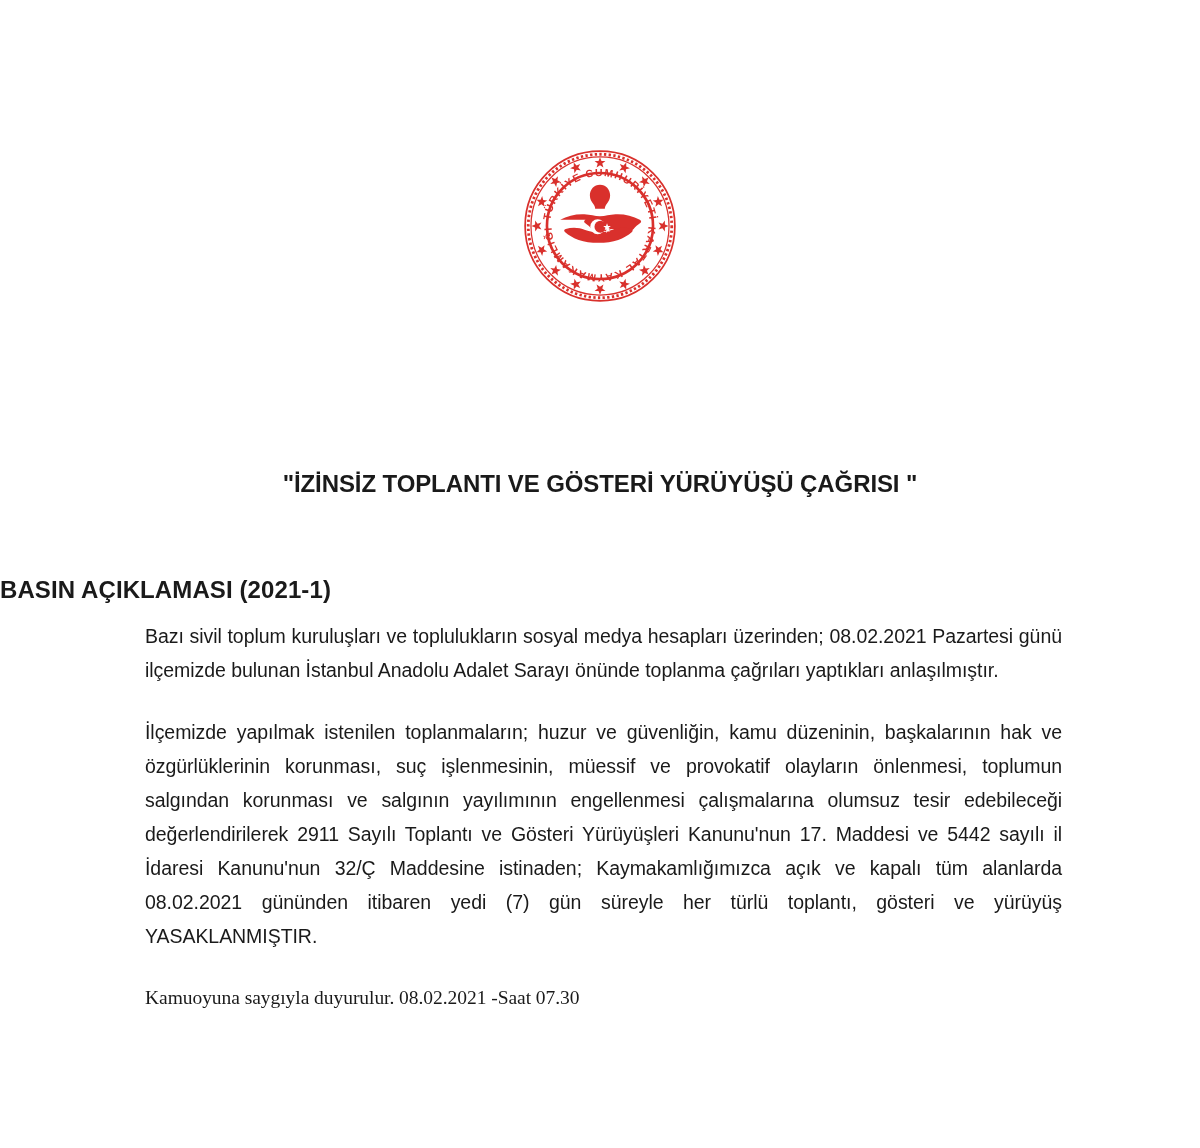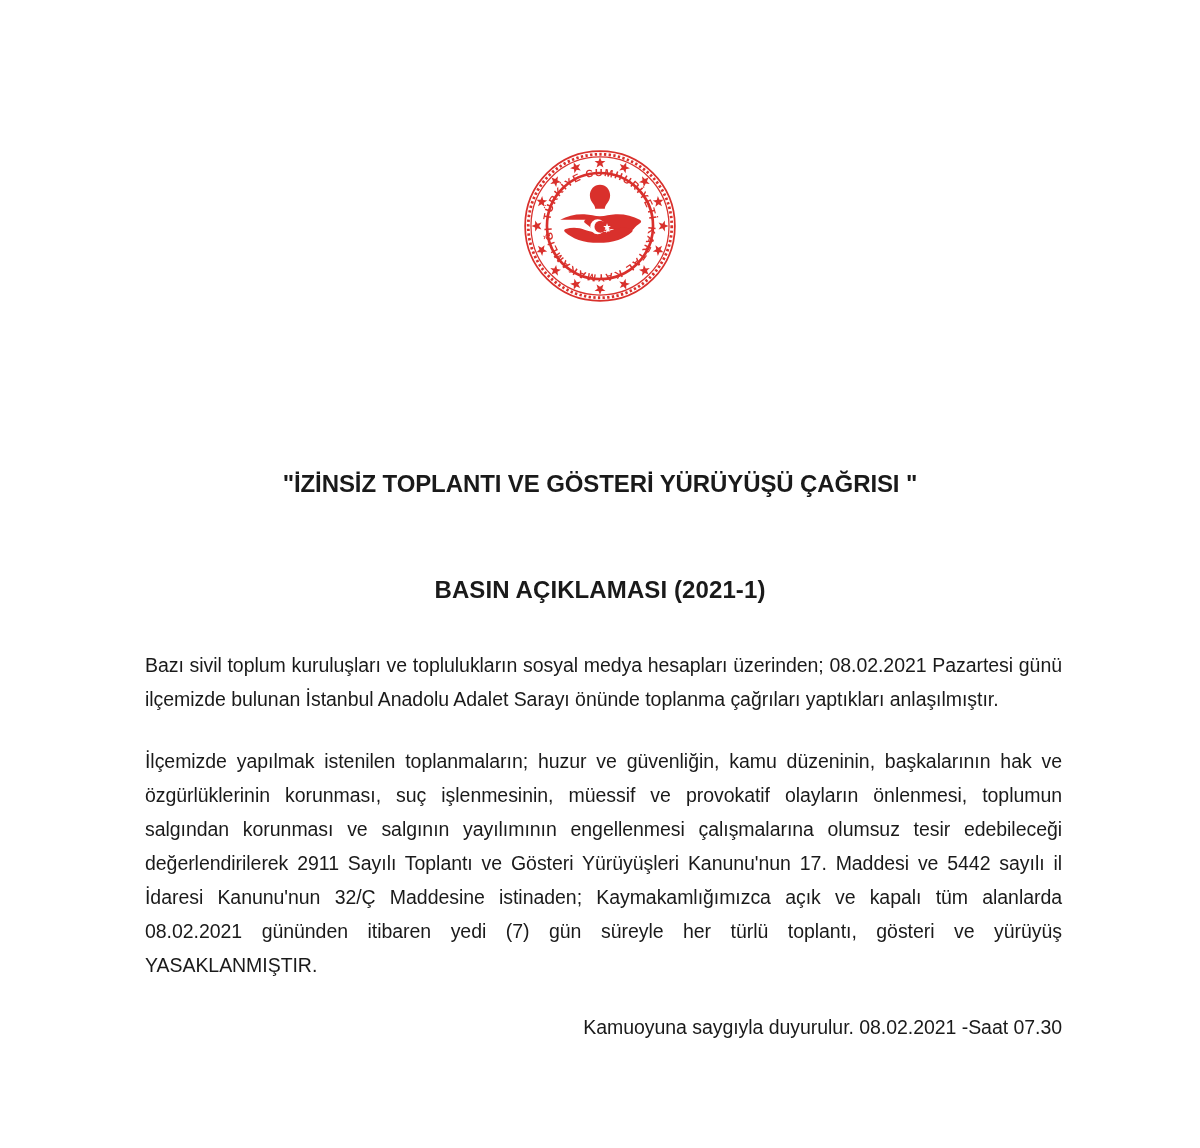--- a/index.html
+++ b/index.html
@@ -69,47 +69,48 @@
     font-weight: bold;
     letter-spacing: -0.1px;
     margin: 0;
   }
 
   .release-line {
     position: absolute;
     top: 576px;
     left: 0;
     width: 100%;
-    text-align: center;
+    text-align: left;
     font-size: 24px;
     font-weight: bold;
     letter-spacing: 0.1px;
     margin: 0;
   }
 
   
   .body-block {
     position: absolute;
-    top: 648px;
+    top: 619px;
     left: 145px;
     width: 917px;
   }
   .para {
     margin: 0 0 28px 0;
     font-size: 19.5px;
     line-height: 34px;
     text-align: justify;
     text-justify: inter-word;
     letter-spacing: -0.05px;
   }
   .para:last-child {
     margin-bottom: 0;
   }
   .para.no-justify {
-    text-align: right;
+    text-align: left;
+    font-family: Liberation Serif, serif;
   }
   .strong-ban {
     font-weight: normal;
   }
 </style>
 </head>
 <body>
 
 <div class="page">
 

